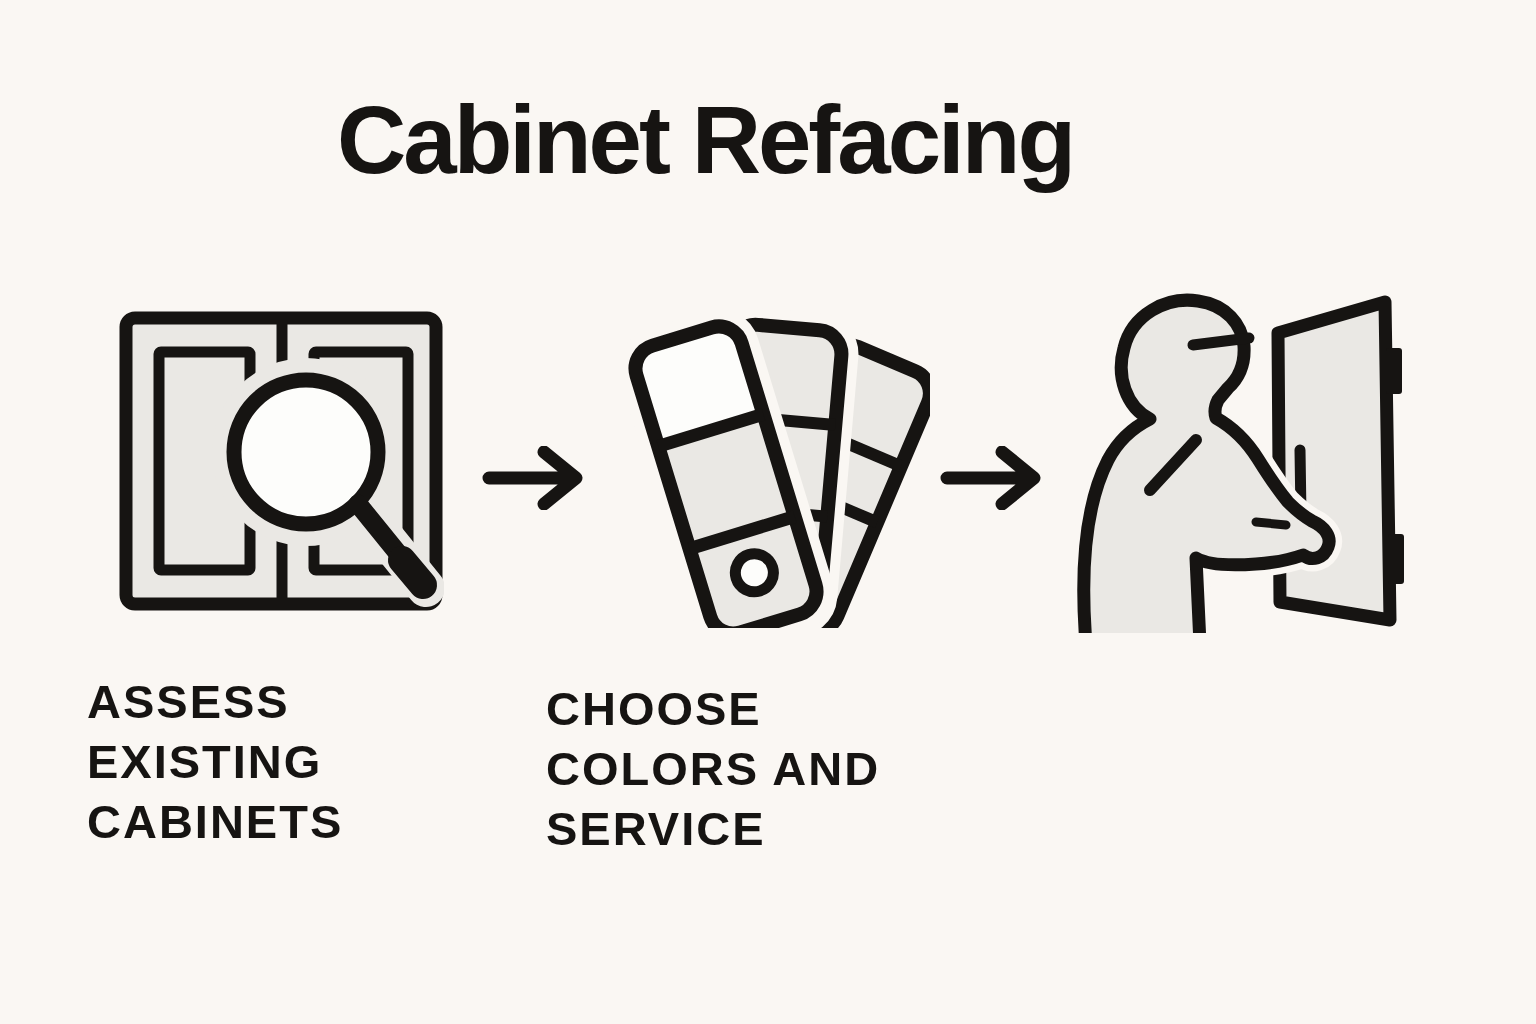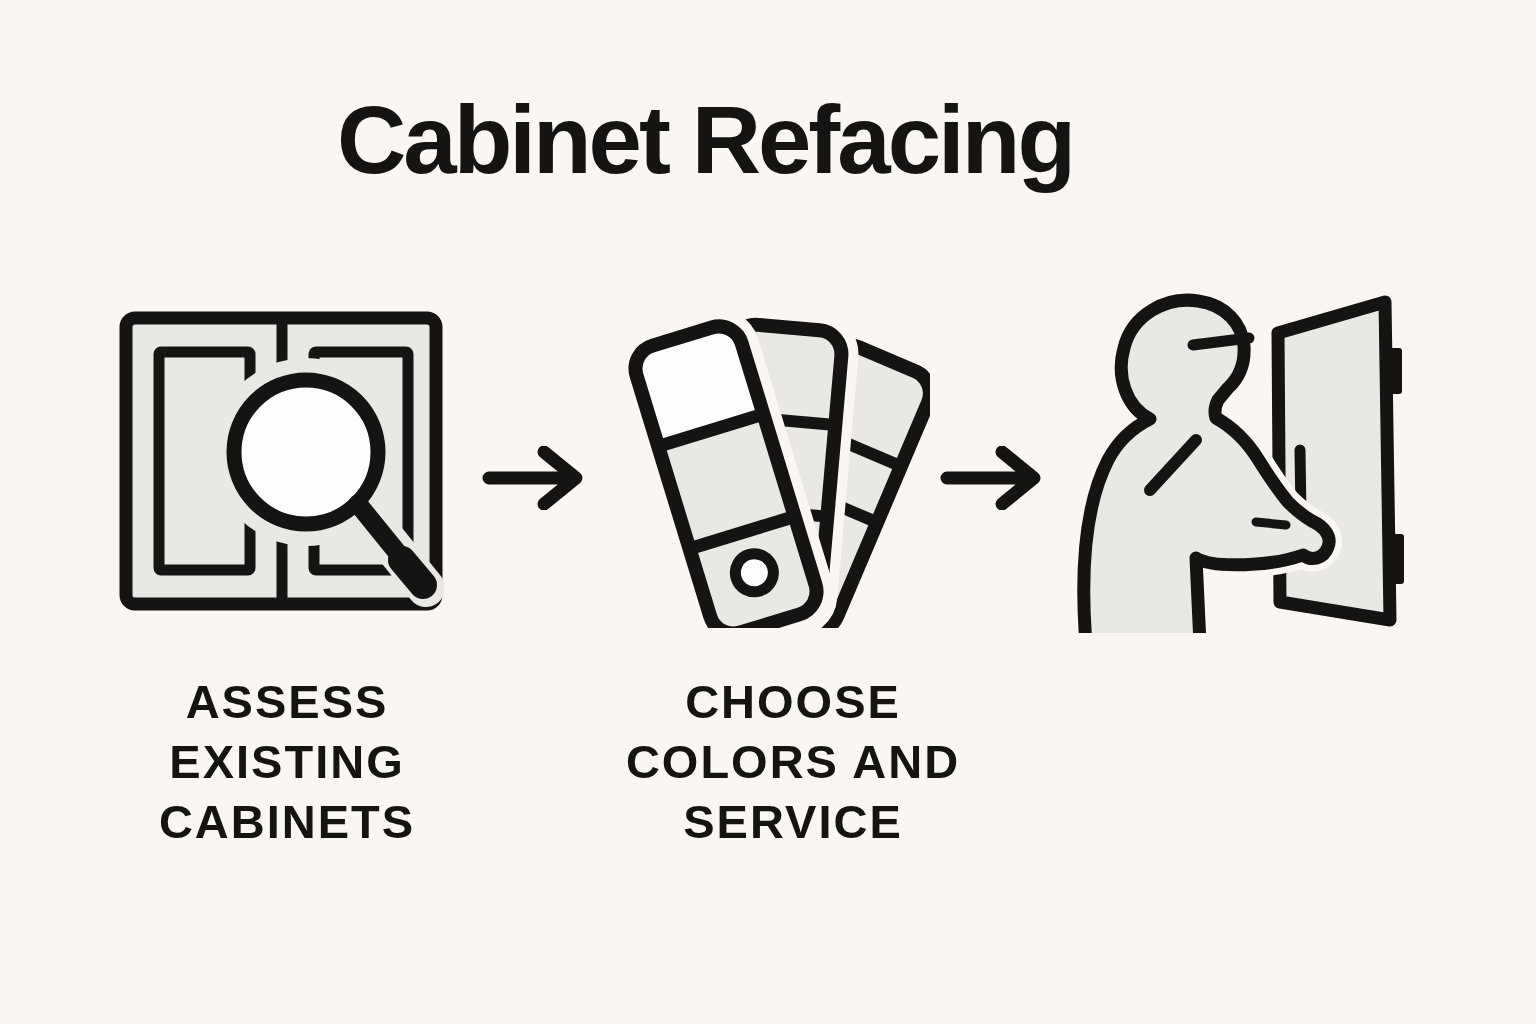--- a/index.html
+++ b/index.html
@@ -23,30 +23,29 @@
   .icon,.arrow{position:absolute;display:block;}
   .icon-1{left:118px;top:310px;width:326px;height:302px;}
   .icon-2{left:626px;top:302px;width:304px;height:326px;}
   .icon-3{left:1072px;top:288px;width:345px;height:345px;}
   .arrow-1{left:482px;top:446px;width:110px;height:64px;}
   .arrow-2{left:940px;top:446px;width:110px;height:64px;}
   .label{
     position:absolute;
     top:672px;
     width:400px;
-    text-align:center;
     font-size:47px;
     font-weight:bold;
     letter-spacing:2px;
     line-height:60px;
     color:#161412;
     white-space:pre-line;
   }
   .label-1{left:87px;}
-  .label-2{left:593px;}
+  .label-2{left:546px;margin-top:7px;}
   .label-3{left:1044px;}
 </style>
 </head>
 <body>
 
 <div class="canvas">
 
   <h1 class="title">Cabinet Refacing</h1>
 
   <svg class="icon icon-1" viewBox="0 0 326 302" aria-hidden="true">

